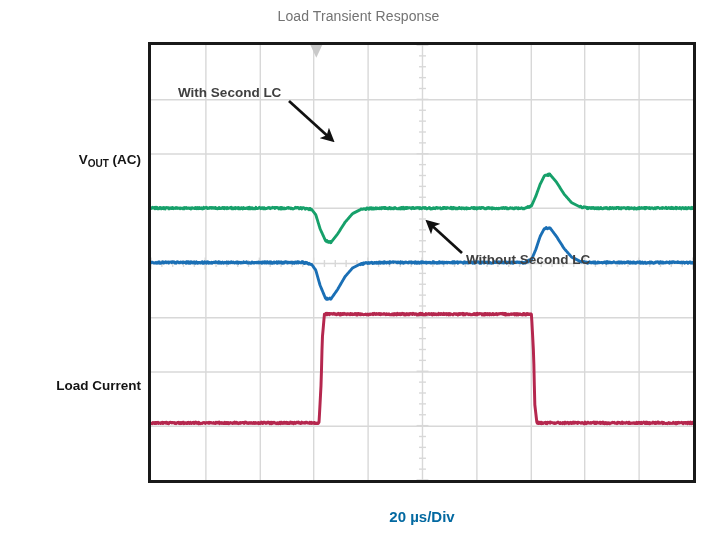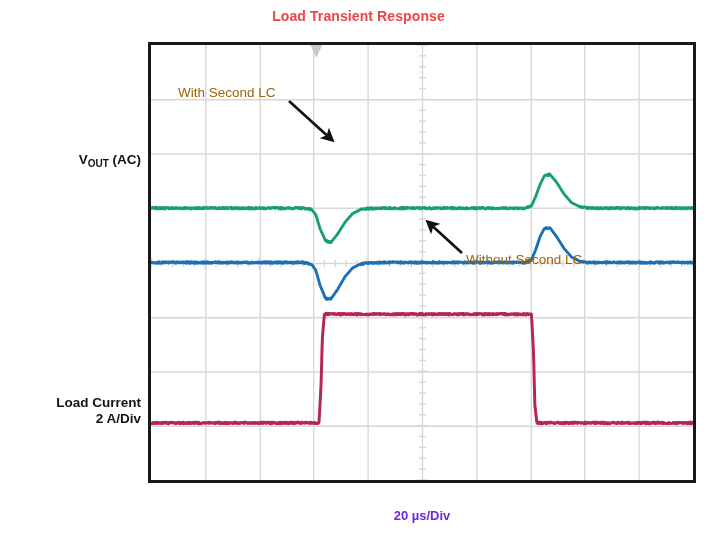--- a/index.html
+++ b/index.html
@@ -8,22 +8,22 @@
     font-family:"Liberation Sans", sans-serif;
     color:#1a1a1a;
     -webkit-font-smoothing:antialiased;
   }
   #stage{position:absolute;left:0;top:0;width:717px;height:534px;}
 
   
   #chart-title{
     position:absolute;left:0;top:8px;width:717px;
     text-align:center;
-    font-size:14px;font-weight:bold;letter-spacing:0.1px;
-    color:#ef4444;
+    font-size:14px;font-weight:normal;letter-spacing:0.1px;
+    color:#737373;
   }
 
   
   #plot-frame{
     position:absolute;left:148px;top:42px;
     width:548px;height:441px;
     box-sizing:border-box;
     border:3px solid #191919;
     background:#ffffff;
   }
@@ -31,33 +31,33 @@
 
   
   .axis-label{
     position:absolute;
     font-size:13.5px;font-weight:bold;line-height:1.22;
     color:#141414;
     text-align:right;
     white-space:nowrap;
   }
   #vout-label{left:8px;top:152px;width:133px;}
-  #iload-label{left:8px;top:395px;width:133px;}
+  #iload-label{left:8px;top:378px;width:133px;}
   .sub{font-size:10px;vertical-align:-0.25em;letter-spacing:0;}
 
   #xaxis-label{
     position:absolute;left:148px;top:508px;width:548px;
     text-align:center;
-    font-size:13px;font-weight:bold;color:#6d28d9;
+    font-size:15px;font-weight:bold;color:#0369a1;
   }
 
   
   .annot{
     position:absolute;
-    font-size:13.5px;font-weight:normal;color:#a16207;
+    font-size:13.5px;font-weight:bold;color:#404040;
     white-space:nowrap;
   }
   #annot-with{left:178px;top:85px;}
   #annot-without{left:466px;top:252px;}
 </style>
 </head>
 <body>
 
 <div id="stage">
 
@@ -187,21 +187,20 @@
         </g>
     </svg>
   </div>
 
   <div class="axis-label" id="vout-label">
     <div><span>V</span><span class="sub">OUT</span><span> (AC)</span></div>
   </div>
 
   <div class="axis-label" id="iload-label">
     <div>Load Current</div>
-    <div>2 A/Div</div>
   </div>
 
   <div id="xaxis-label">20 µs/Div</div>
 
   <div class="annot" id="annot-with">With Second LC</div>
   <div class="annot" id="annot-without">Without Second LC</div>
 
   <svg id="arrow-layer" style="position:absolute;left:0;top:0;width:717px;height:534px;pointer-events:none;" viewBox="0 0 717 534" xmlns="http://www.w3.org/2000/svg">
     <defs>
       <marker id="arrowhead" markerWidth="5.2" markerHeight="5.2" refX="3.9" refY="2.6" orient="auto">

